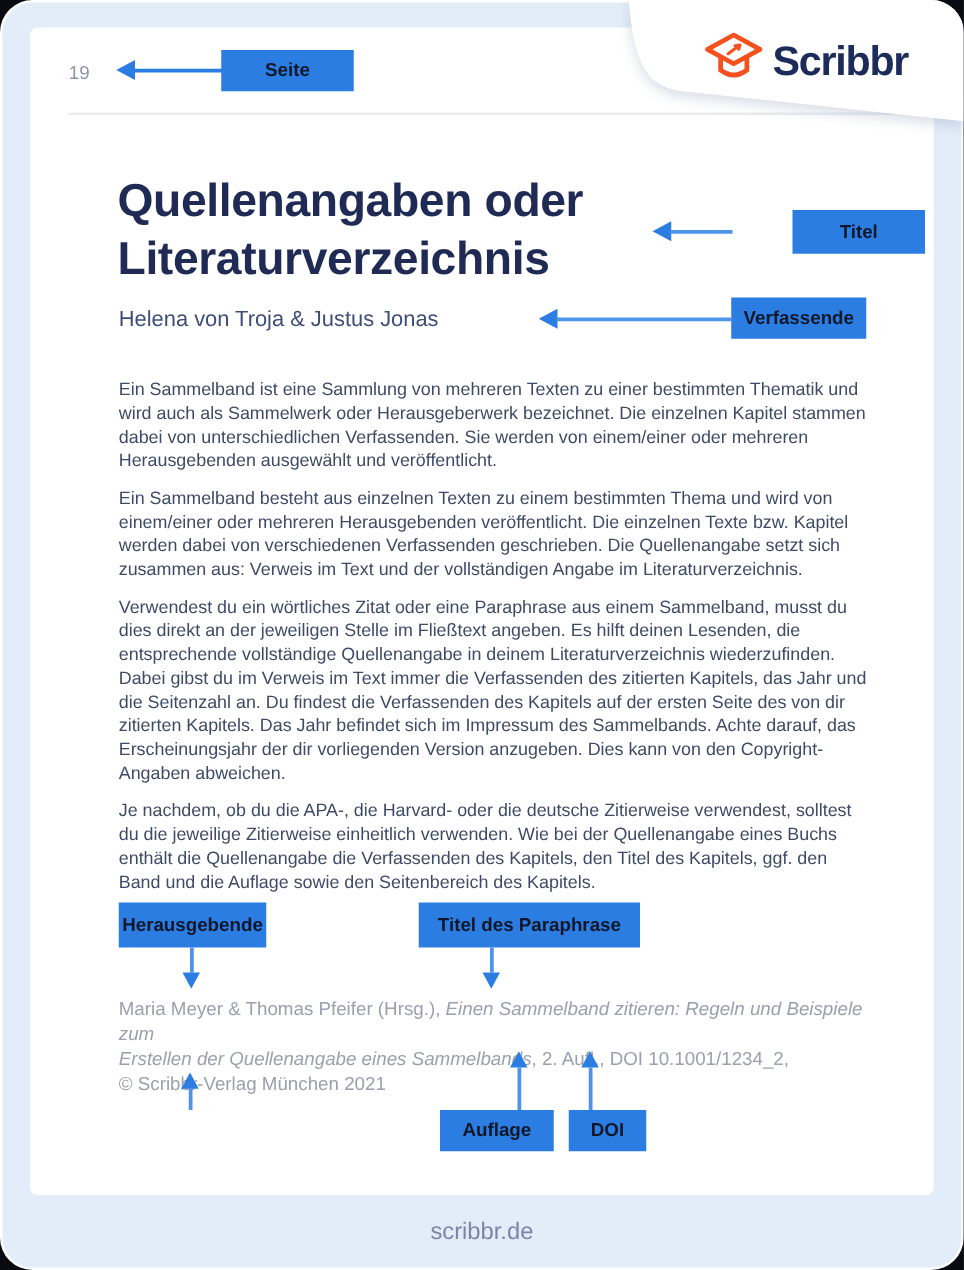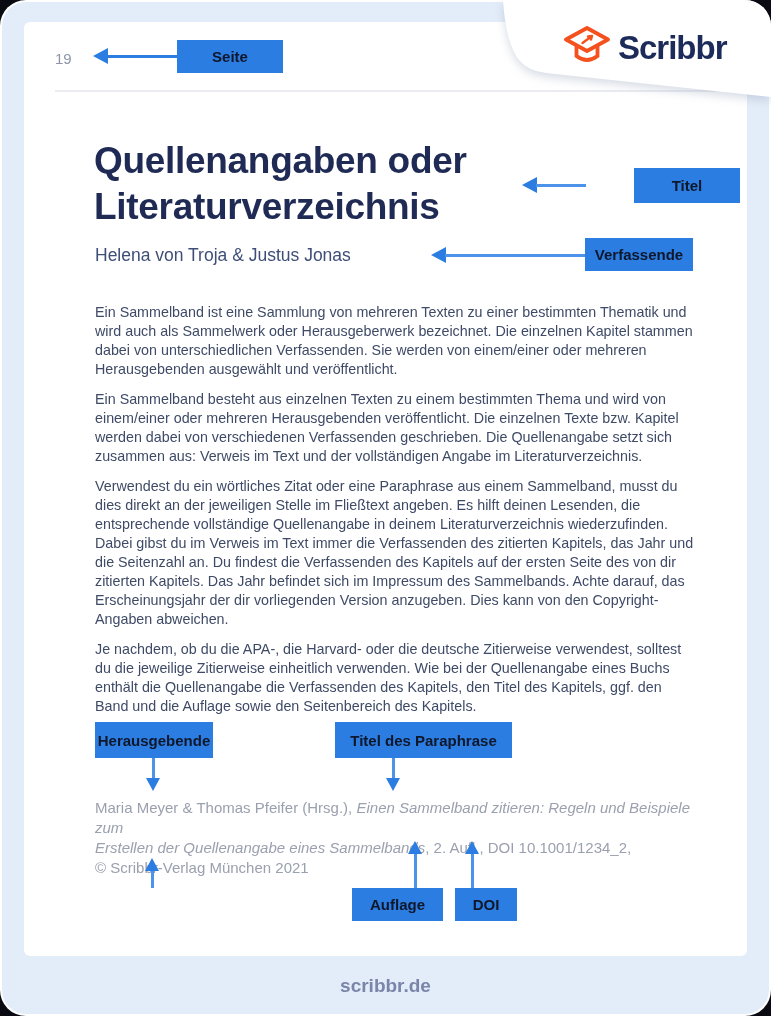--- a/index.html
+++ b/index.html
@@ -44,21 +44,21 @@
   .article-authors{position:absolute;left:95px;top:245px;font-size:17.5px;color:#3e4e77;}
   .paragraphs{position:absolute;left:95px;top:303px;width:600px;font-size:14.3px;line-height:19px;color:var(--body-text);}
   .paragraphs p{margin:0 0 11px 0;}
 
   
   .citation{position:absolute;left:95px;top:798px;width:600px;font-size:15px;line-height:20px;color:var(--muted);}
   .citation .it{font-style:italic;}
 
   
   .footer-label{position:absolute;left:0;top:975px;width:771px;text-align:center;
-                font-size:19px;font-weight:bold;color:#7b85a9;}
+                font-size:19px;font-weight:normal;color:#7b85a9;}
 </style>
 </head>
 <body>
 
 <div class="stage">
   <div class="frame"></div>
   <div class="sheet"></div>
 
   <div class="page-number">19</div>
   <span class="ah-left" style="left:93px;top:48px;"></span>

